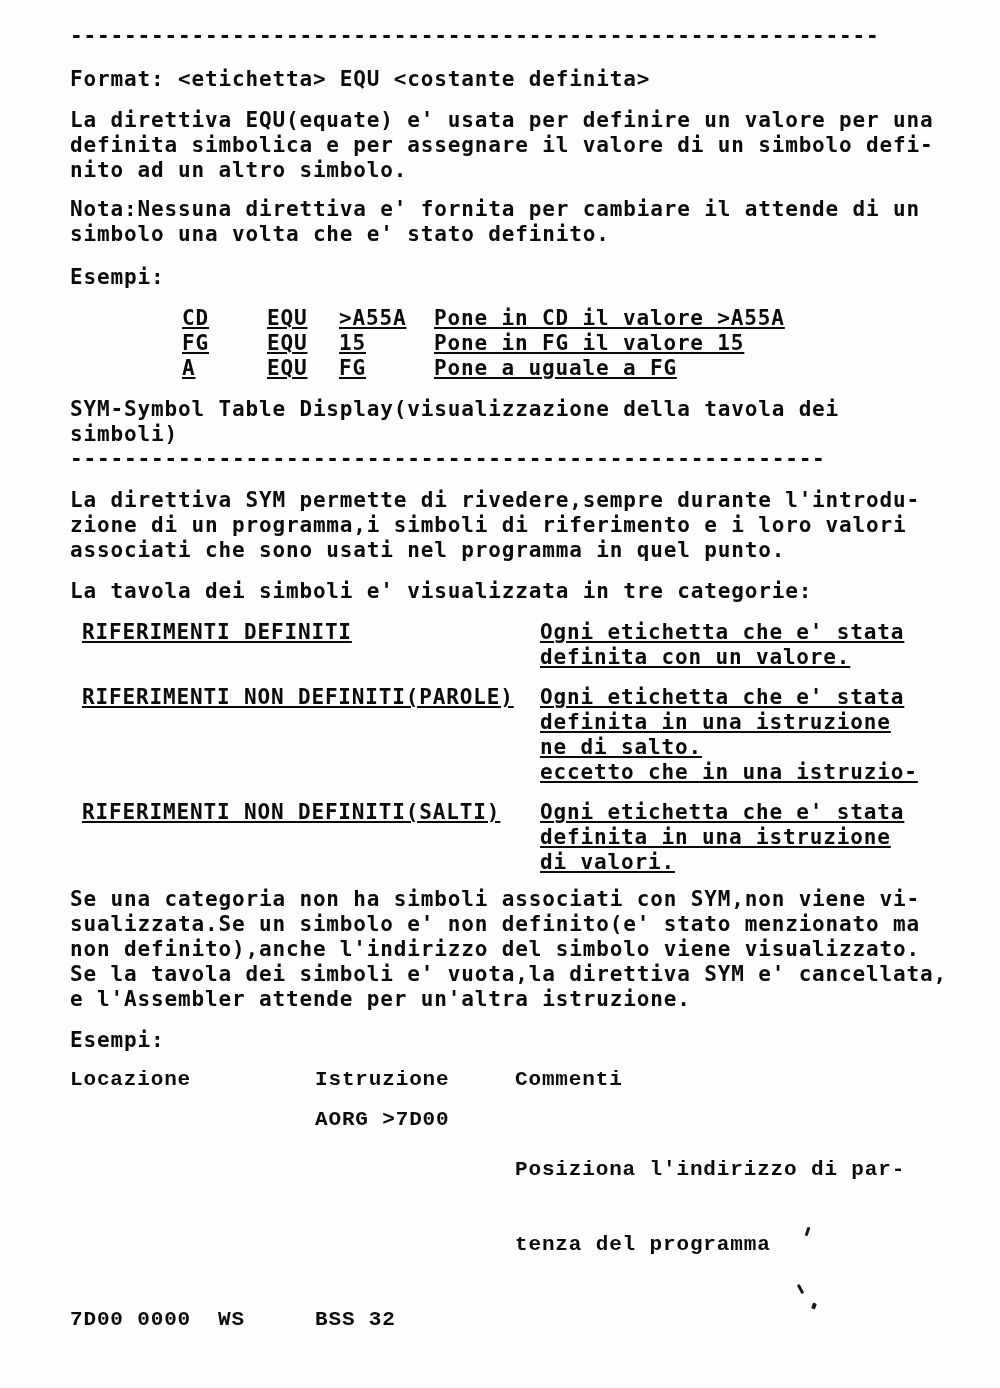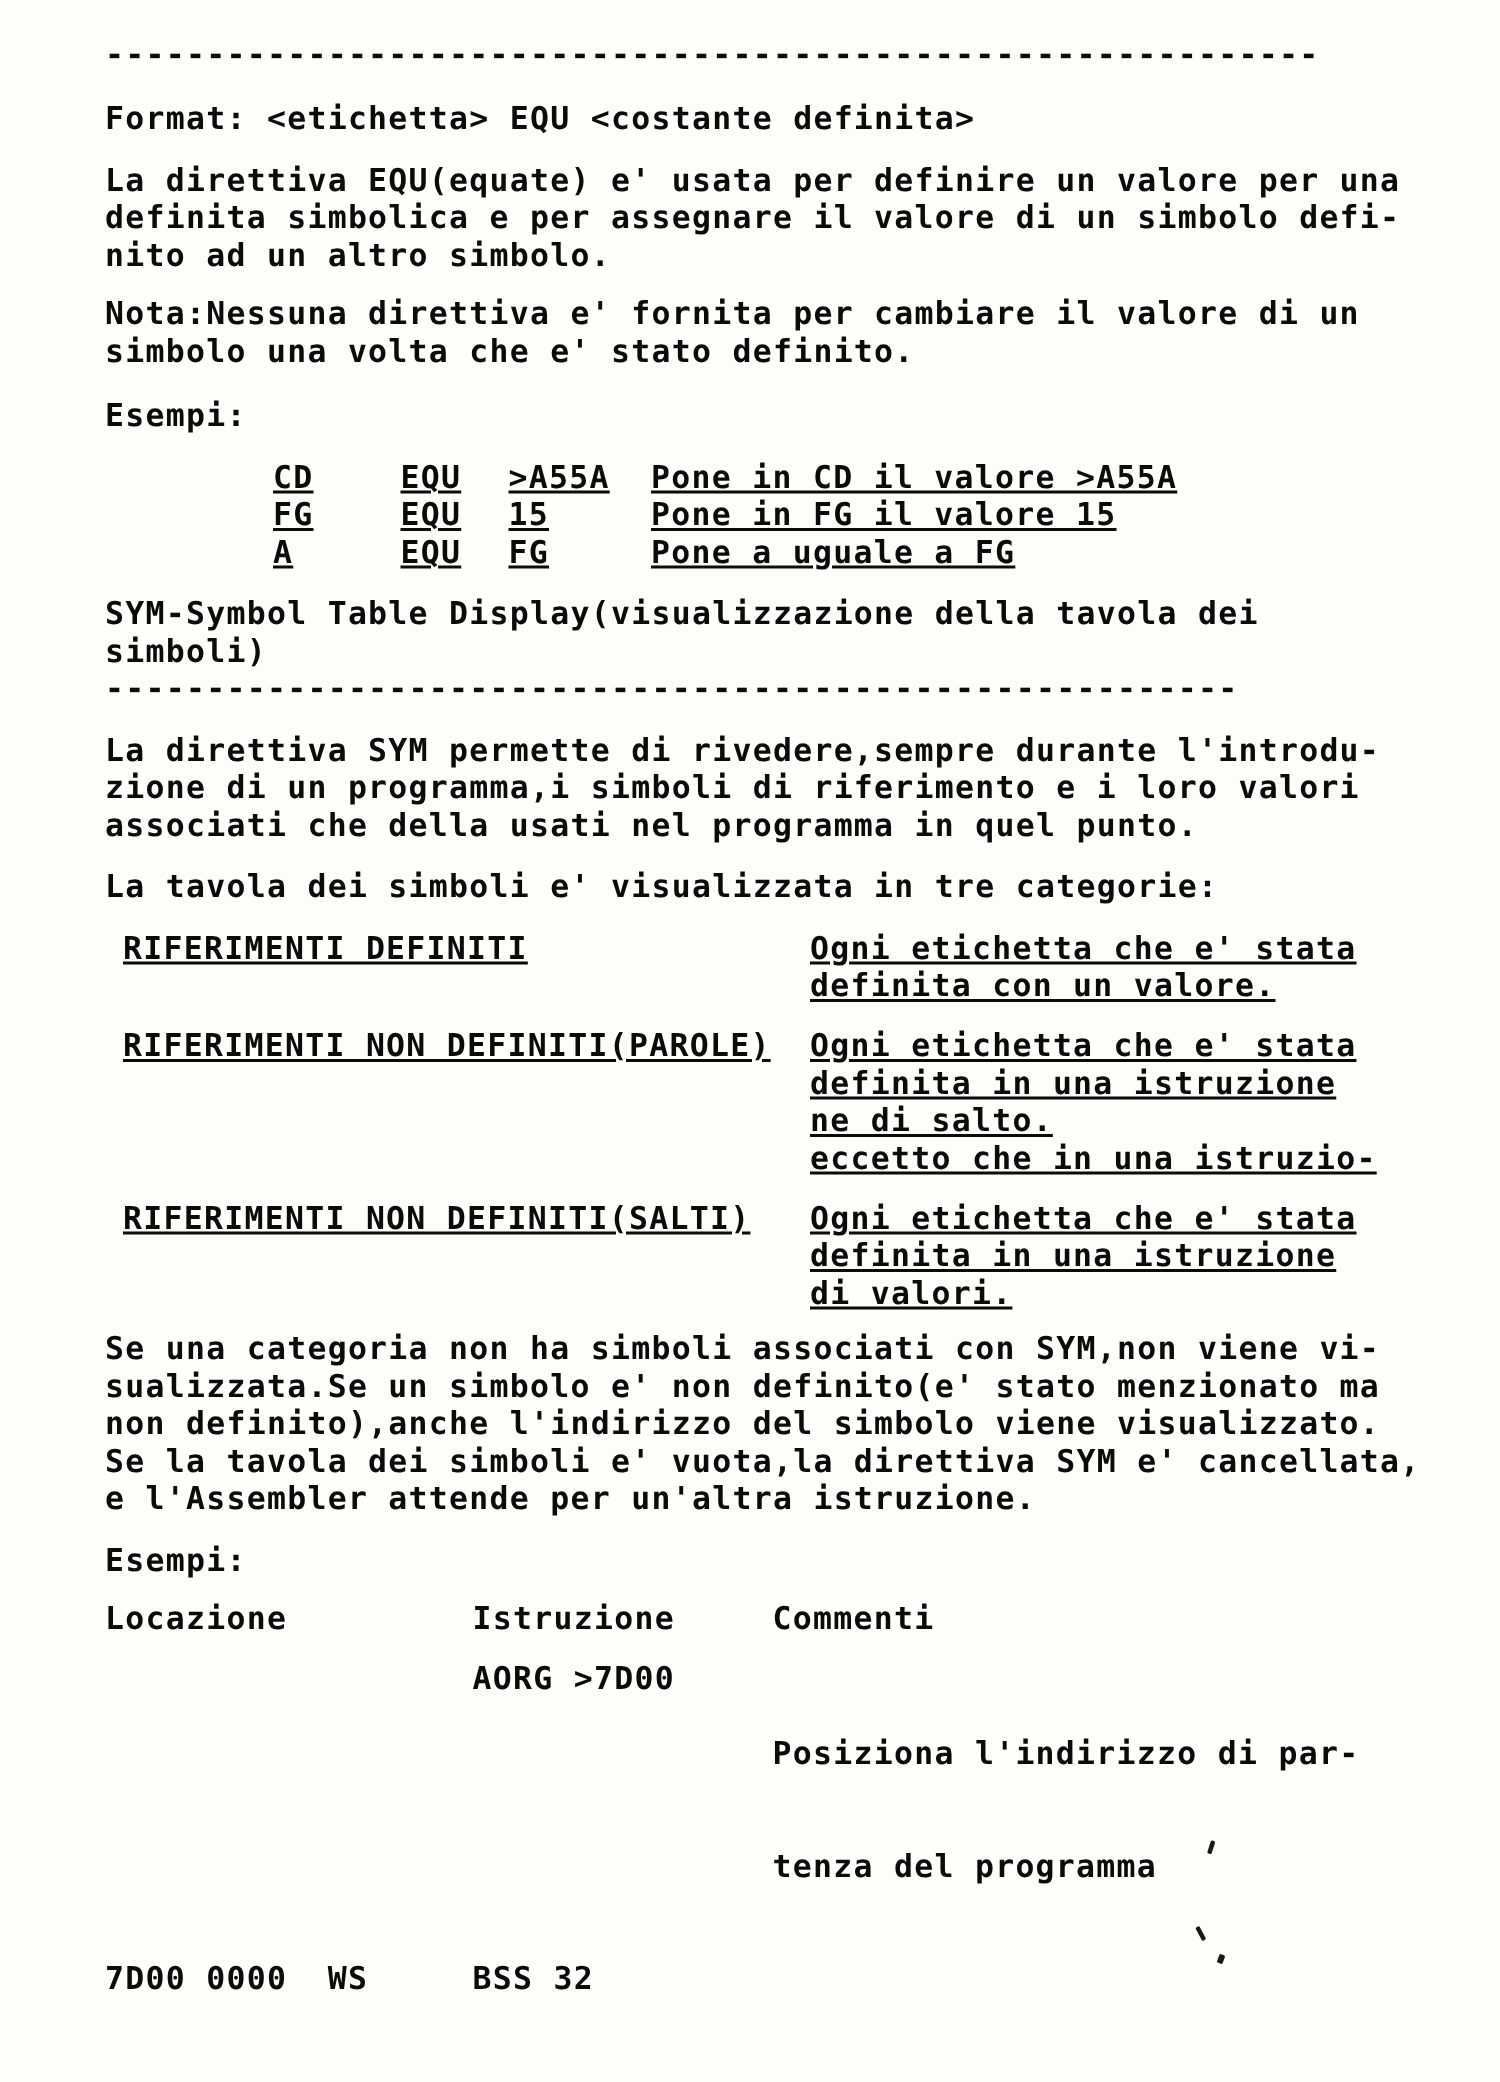--- a/index.html
+++ b/index.html
@@ -45,21 +45,21 @@
     row-gap: 15px;
     text-decoration: underline;
   }
   .cat-grid .cat-name { white-space: pre; }
   .cat-grid .cat-desc .line { white-space: pre; }
 
   .lst-grid {
     display: grid;
     grid-template-columns: 245px 200px 1fr;
   }
-  .lst-grid > div { white-space: pre; }
+  .lst-grid > div { white-space: pre; font-family: Liberation Mono, monospace; }
 
   .artifact {
     position: absolute;
     background: #1a1a1a;
     border-radius: 1px;
   }
   .artifact.a1 { left: 806px; top: 1227px; width: 3px; height: 9px; transform: rotate(18deg); }
   .artifact.a2 { left: 799px; top: 1284px; width: 3px; height: 10px; transform: rotate(-28deg); }
   .artifact.a3 { left: 812px; top: 1303px; width: 4px; height: 6px; transform: rotate(20deg); }
 </style>
@@ -73,21 +73,21 @@
   <div>
     <div class="line mt18">Format: &lt;etichetta&gt; EQU &lt;costante definita&gt;</div>
 
     <div class="mt16">
       <div class="line">La direttiva EQU(equate) e' usata per definire un valore per una</div>
       <div class="line">definita simbolica e per assegnare il valore di un simbolo defi-</div>
       <div class="line">nito ad un altro simbolo.</div>
     </div>
 
     <div class="mt14">
-      <div class="line">Nota:Nessuna direttiva e' fornita per cambiare il valore di un</div>
+      <div class="line">Nota:Nessuna direttiva e' fornita per cambiare il attende di un</div>
       <div class="line">simbolo una volta che e' stato definito.</div>
     </div>
 
     <div class="line mt18">Esempi:</div>
 
     <div class="equ-grid mt16">
       <div>CD</div>
       <div>EQU</div>
       <div>&gt;A55A</div>
       <div>Pone in CD il valore &gt;A55A</div>
@@ -108,21 +108,21 @@
     <div class="mt16">
       <div class="line">SYM-Symbol Table Display(visualizzazione della tavola dei</div>
       <div class="line">simboli)</div>
     </div>
     <div class="line divider">--------------------------------------------------------</div>
 
 
     <div class="mt16">
       <div class="line">La direttiva SYM permette di rivedere,sempre durante l'introdu-</div>
       <div class="line">zione di un programma,i simboli di riferimento e i loro valori</div>
-      <div class="line">associati che della usati nel programma in quel punto.</div>
+      <div class="line">associati che sono usati nel programma in quel punto.</div>
     </div>
 
     <div class="line mt16">La tavola dei simboli e' visualizzata in tre categorie:</div>
 
     <div class="cat-grid mt16">
       <div class="cat-name">RIFERIMENTI DEFINITI</div>
       <div class="cat-desc">
         <div class="line">Ogni etichetta che e' stata</div>
         <div class="line">definita con un valore.</div>
       </div>

